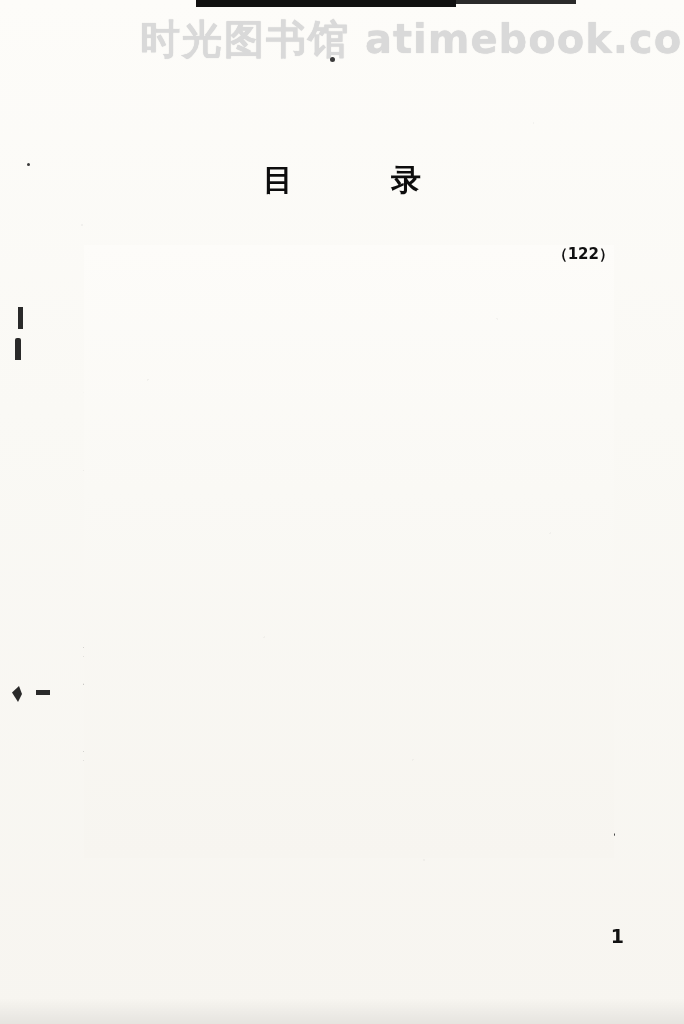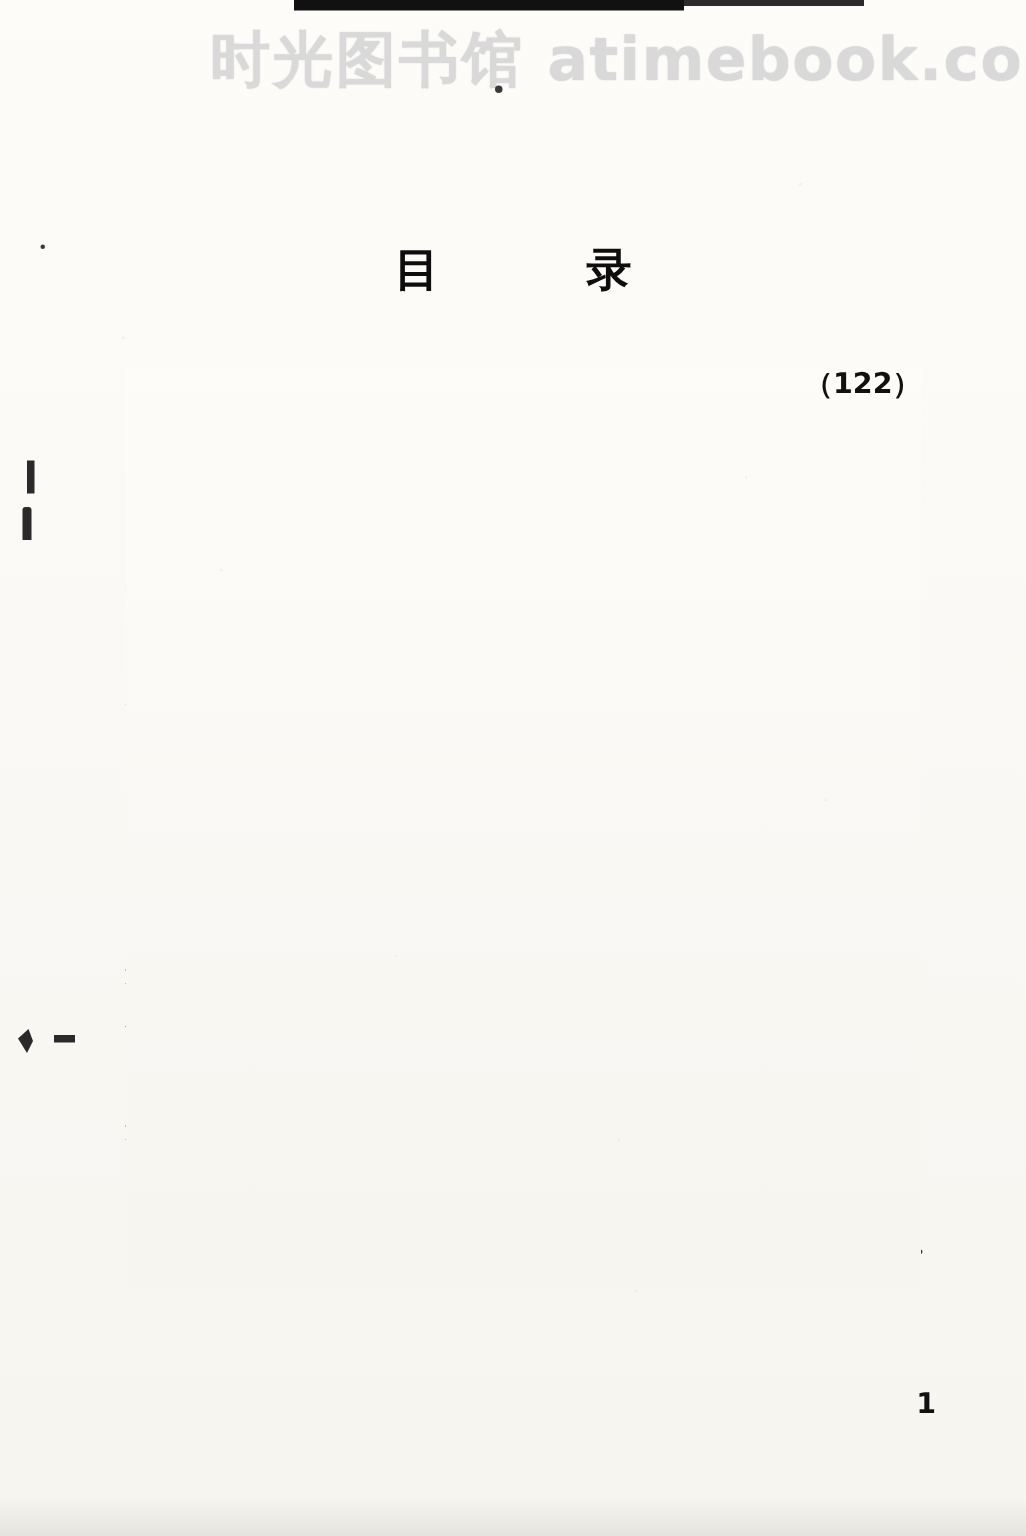--- a/index.html
+++ b/index.html
@@ -129,21 +129,21 @@
     color: #161616;
   }
   .entry .author2 {
     font-size: 13.5px;
     letter-spacing: 2px;
     margin-left: 10px;
     margin-right: 2px;
     color: #161616;
   }
   .entry .page {
-    font-size: 19px;
+    font-size: 15px;
     min-width: 46px;
     text-align: right;
     letter-spacing: 0px;
     color: #111;
   }
   
   .entry.titleonly {
     display: block;
     margin-bottom: 4px;
   }

